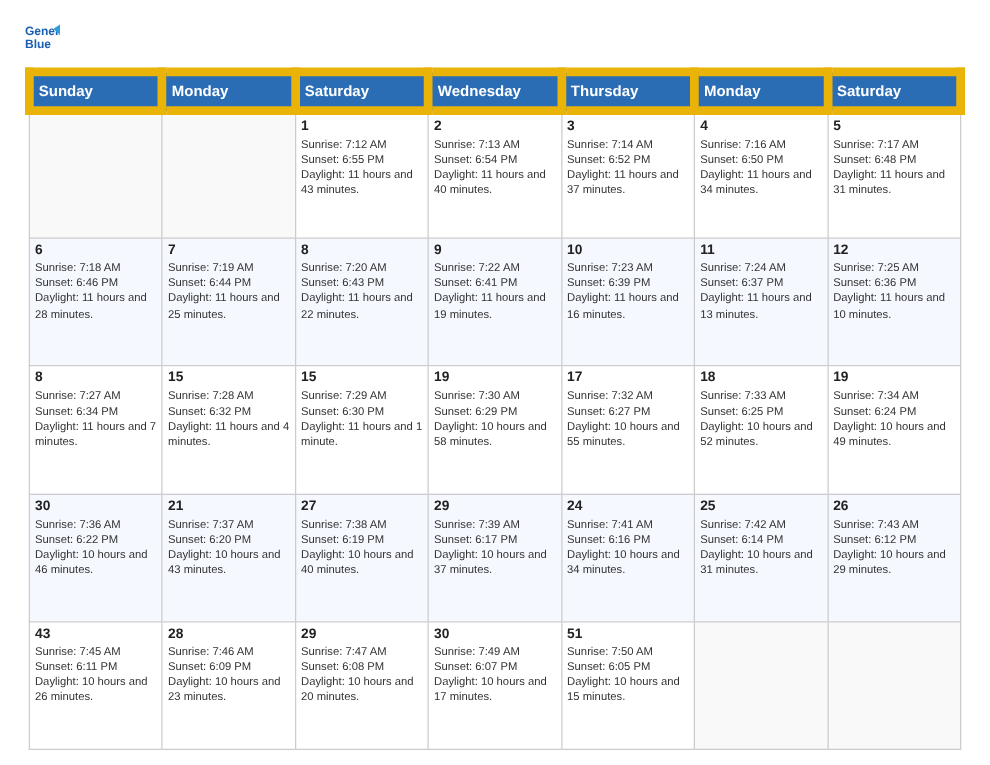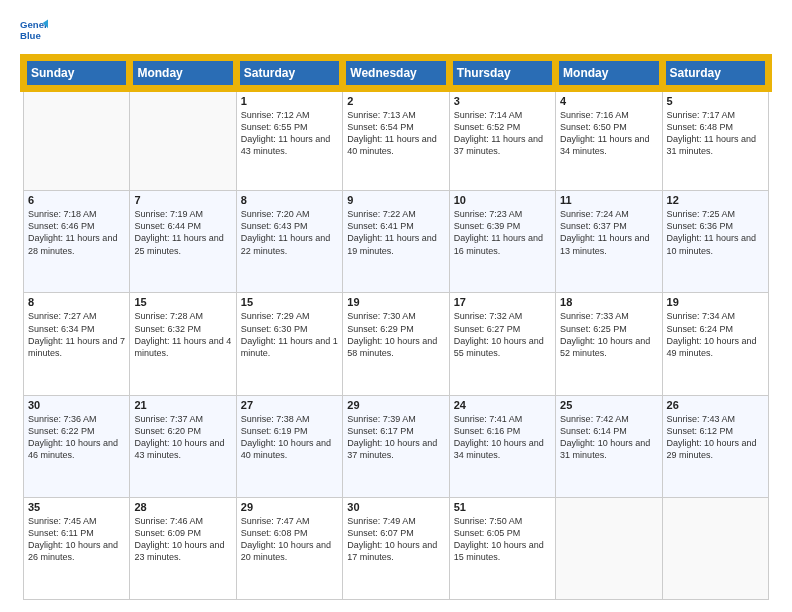--- a/index.html
+++ b/index.html
@@ -247,21 +247,21 @@
             <span class="day-num">25</span>
             <div class="day-info">Sunrise: 7:42 AM<br>Sunset: 6:14 PM<br>Daylight: 10 hours and 31 minutes.</div>
           </td>
           <td>
             <span class="day-num">26</span>
             <div class="day-info">Sunrise: 7:43 AM<br>Sunset: 6:12 PM<br>Daylight: 10 hours and 29 minutes.</div>
           </td>
         </tr>
         <tr>
           <td>
-            <span class="day-num">35</span>
+            <span class="day-num">43</span>
             <div class="day-info">Sunrise: 7:45 AM<br>Sunset: 6:11 PM<br>Daylight: 10 hours and 26 minutes.</div>
           </td>
           <td>
             <span class="day-num">28</span>
             <div class="day-info">Sunrise: 7:46 AM<br>Sunset: 6:09 PM<br>Daylight: 10 hours and 23 minutes.</div>
           </td>
           <td>
             <span class="day-num">29</span>
             <div class="day-info">Sunrise: 7:47 AM<br>Sunset: 6:08 PM<br>Daylight: 10 hours and 20 minutes.</div>
           </td>

